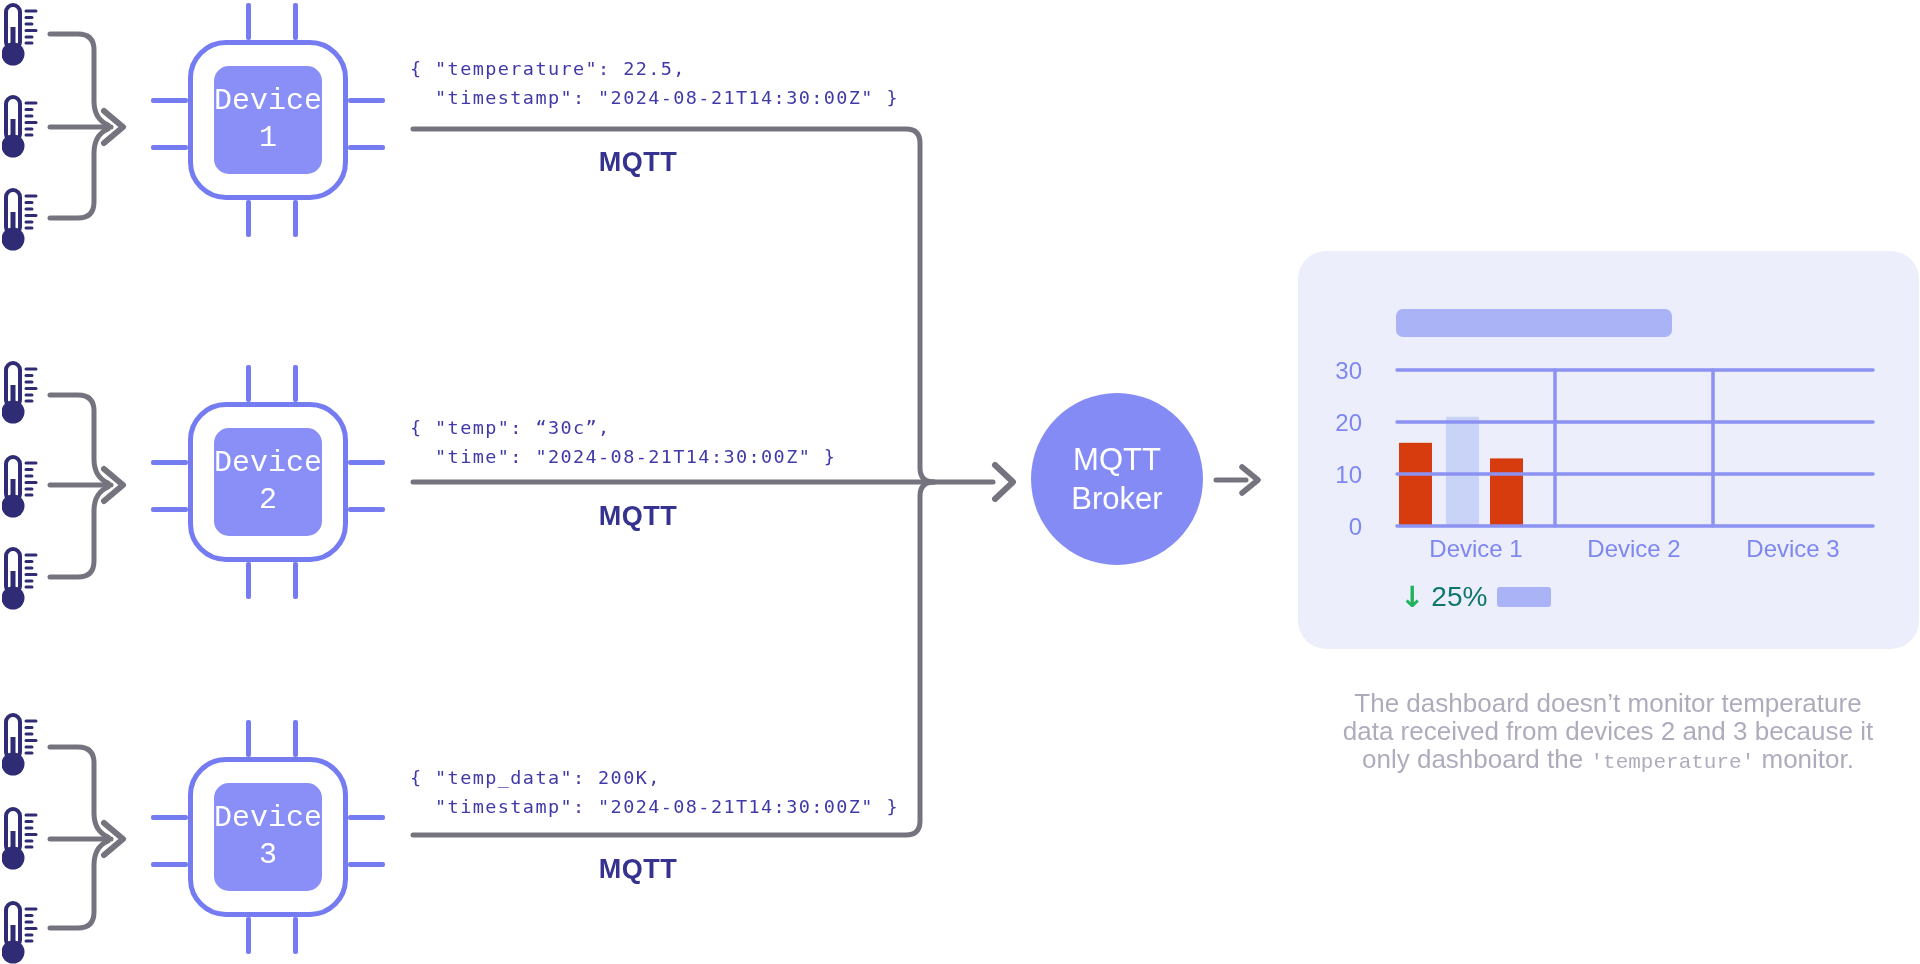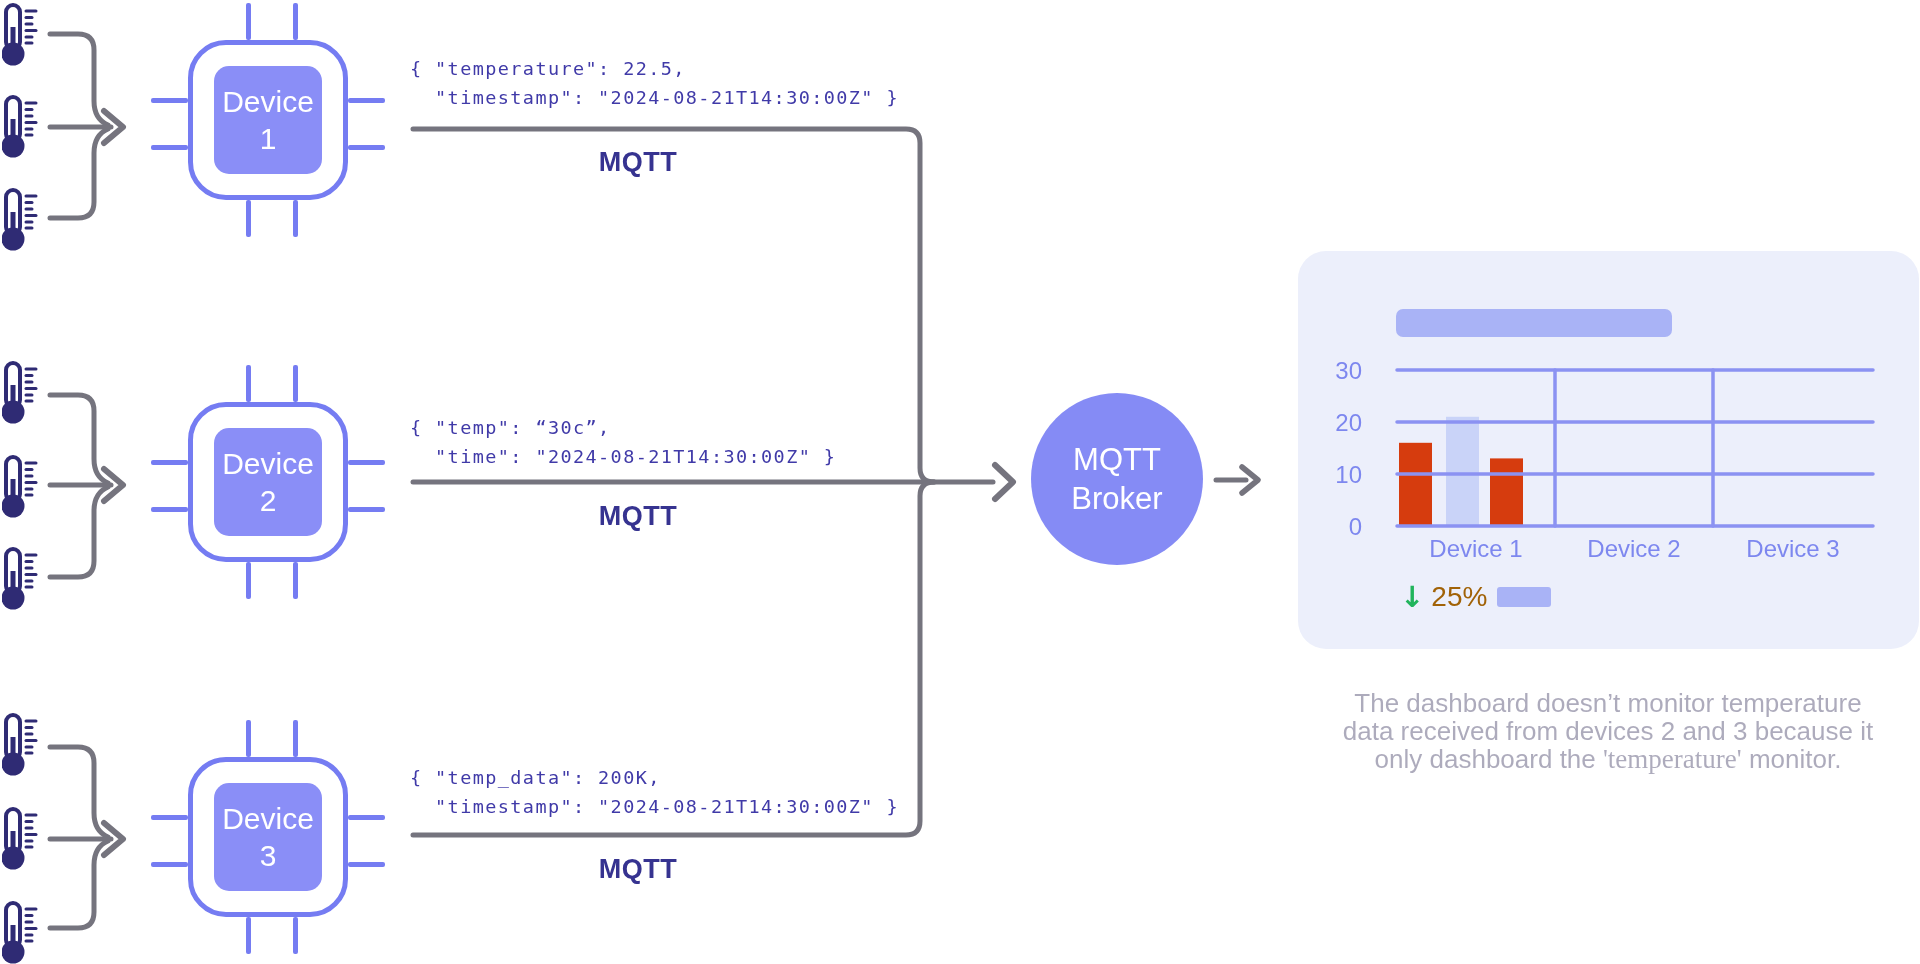--- a/index.html
+++ b/index.html
@@ -11,21 +11,21 @@
   svg.overlay { position:absolute; left:0; top:0; pointer-events:none; }
 
   
   .thermo { position:absolute; width:36px; height:64px; }
 
   
   .chip { position:absolute; width:160px; height:160px;
           border:5px solid #757cf2; border-radius:38px; background:transparent; }
   .chip-inner { position:absolute; inset:21px; background:#8a8ef7; border-radius:15px;
                 display:flex; flex-direction:column; align-items:center; justify-content:center;
-                color:#ffffff; font-size:30px; line-height:37px; text-align:center; }
+                color:#ffffff; font-size:30px; line-height:37px; text-align:center;font-family:Liberation Mono, monospace; }
   .pin { position:absolute; background:#757cf2; border-radius:2px; }
   .pin.v { width:5px; height:37px; }
   .pin.h { width:37px; height:5px; }
   .pin.pt { top:-42px; }  .pin.pb { bottom:-42px; }
   .pin.pl { left:-42px; } .pin.pr { right:-42px; }
   .pin.x1 { left:53px; }  .pin.x2 { left:100px; }
   .pin.y1 { top:53px; }   .pin.y2 { top:100px; }
 
   
   .payload { position:absolute; font-family:"DejaVu Sans Mono", monospace;
@@ -44,28 +44,28 @@
 
   
   .card { position:absolute; left:1298px; top:251px; width:621px; height:398px;
           background:#eceffb; border-radius:28px; }
   .title-placeholder { position:absolute; left:98px; top:58px; width:276px; height:28px;
                        background:#a9b3f6; border-radius:7px; }
   .chart-svg { position:absolute; left:0; top:0; }
   .stat-row { position:absolute; left:102px; top:330px; display:flex; align-items:center; }
   .stat-arrow { font-family:"DejaVu Sans", sans-serif; font-size:29px; font-weight:bold;
                 color:#21b45c; line-height:1; }
-  .stat-value { font-size:28px; color:#a16207; margin-left:7px; }
+  .stat-value { font-size:28px; color:#0f766e; margin-left:7px; }
   .stat-placeholder { width:54px; height:20px; background:#a9b3f6; border-radius:3px;
                       margin-left:10px; }
 
   
   .caption { position:absolute; left:1290px; top:689px; width:636px; text-align:center;
              font-size:26px; line-height:28px; color:rgba(59,55,95,0.42); }
-  .caption .mono { font-family:Liberation Serif, serif; font-size:27px; }
+  .caption .mono { font-family:Liberation Mono, monospace; font-size:21px; }
 </style>
 </head>
 <body>
 
 <div class="canvas">
 
   <svg class="overlay" width="1920" height="964" viewBox="0 0 1920 964">
     <g fill="none" stroke="#75747e" stroke-width="5" stroke-linecap="round" stroke-linejoin="round">
 
       <path d="M50 34 H78 Q94 34 94 50 V101 Q94 119 108 125"></path>

